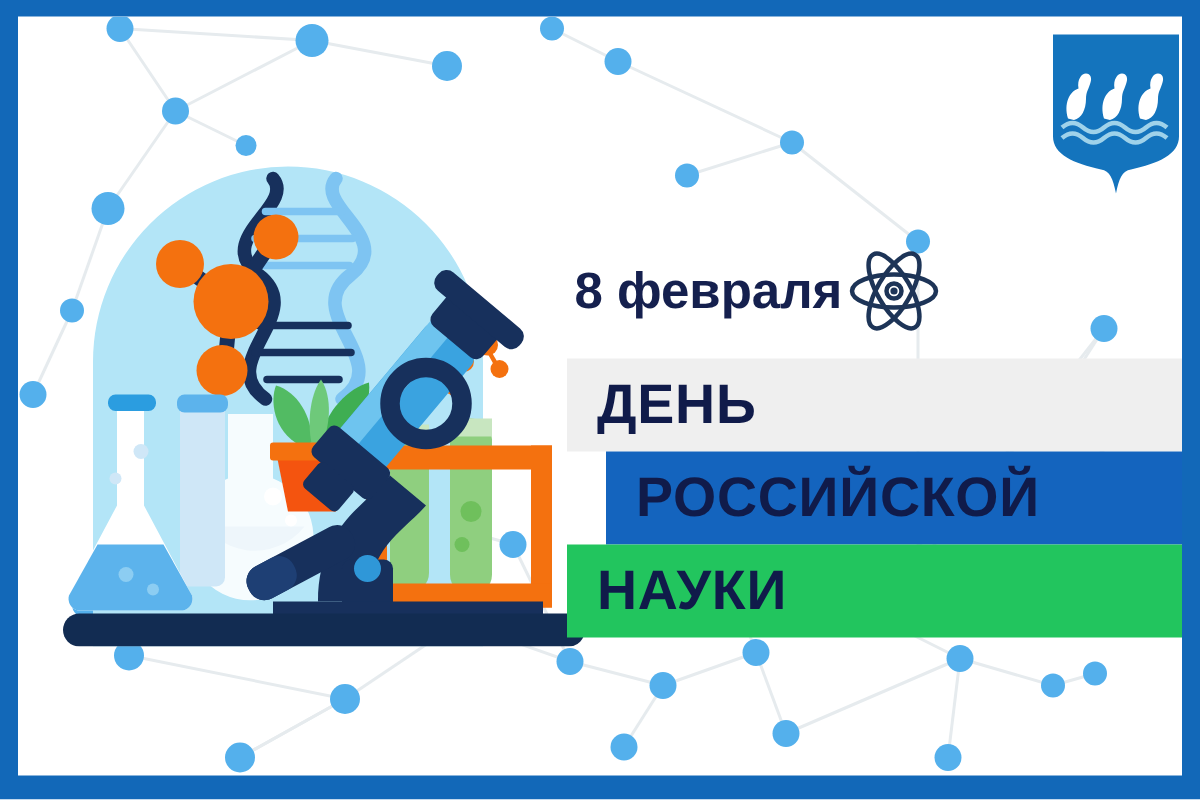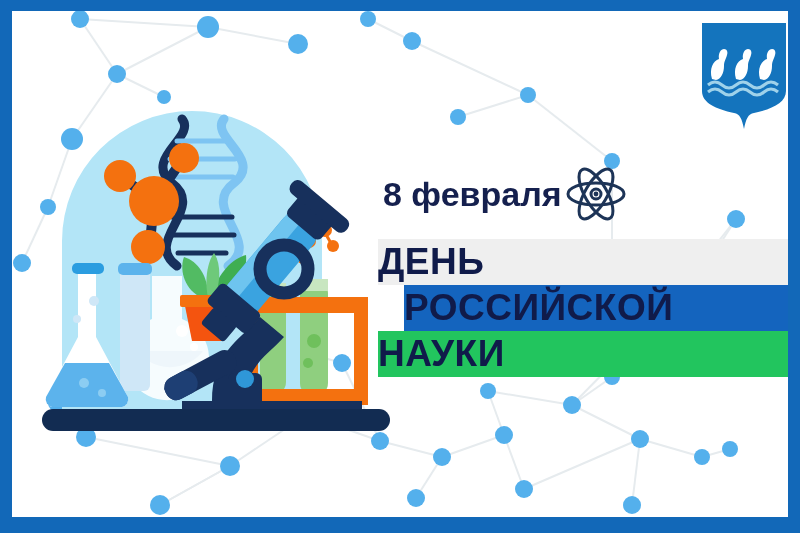--- a/index.html
+++ b/index.html
@@ -67,25 +67,25 @@
   .title-block {
     position: absolute;
     left: 366px;
     top: 228px;
     width: 410px;
     height: 138px;
   }
   .band {
     position: relative;
     width: 100%;
-    height: 46px;
+    height: 62px;
     display: flex;
     align-items: center;
     box-sizing: border-box;
-    padding-left: 0;
+    padding-left: 20px;
   }
   .band-white { background: #efefef; }
   .band-blue  { background: #1464be; margin-left: 26px; }
   .band-red   { background: #22c55e; }
   .band-text {
     font-size: 37px;
     font-weight: bold;
     color: #101b4a;
     line-height: 1;
     letter-spacing: 0.5px;

